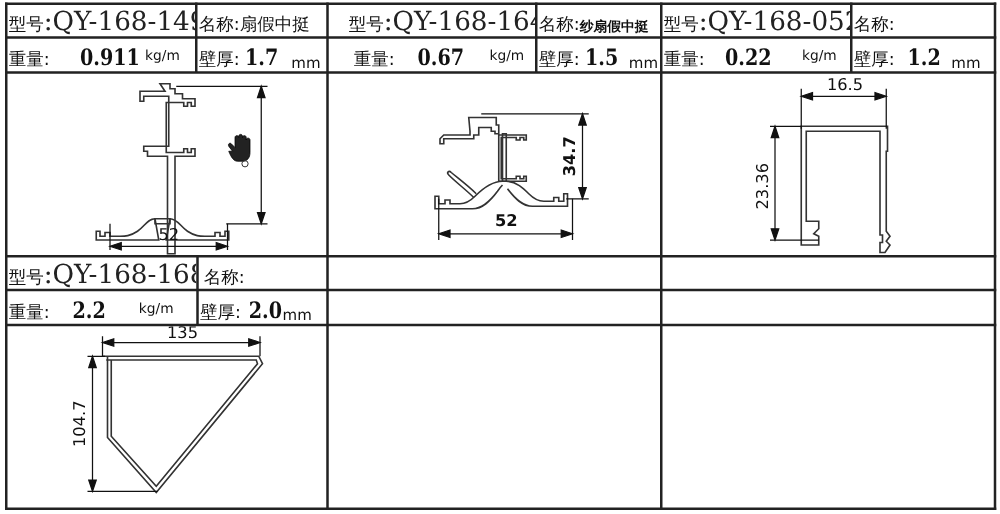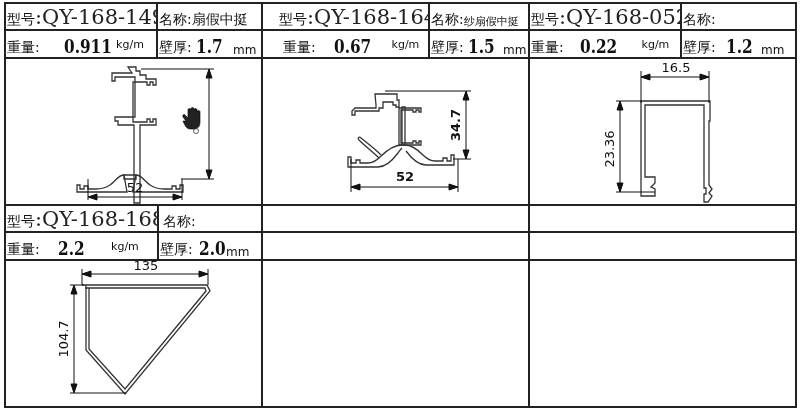--- a/index.html
+++ b/index.html
@@ -8,21 +8,21 @@
   .line { position: absolute; background: #222; }
   .h { height: 2px; }
   .v { width: 2px; }
   .cell { position: absolute; display: flex; align-items: flex-end; white-space: nowrap; overflow: hidden; }
   .lbl { font-size: 14px; color: #111; }
   .model { font-family: "DejaVu Serif", serif; font-size: 21px; letter-spacing: 0px; color: #222; }
   .num { font-family: "DejaVu Serif", serif; font-weight: bold; font-size: 18px; transform: scaleX(0.85); transform-origin: left center; display:inline-block; }
   .unit { font-size: 11px; color: #111; }
   .unitmm { font-size: 12px; color: #111; }
   .name-bold { font-weight: normal; font-size: 14px; }
-  .name-small { font-weight: normal; font-size: 11px; }
+  .name-small { font-weight: bold; font-size: 11px; }
   svg.drawing { position: absolute; }
   svg text { font-family: "DejaVu Sans", sans-serif; }
 </style>
 </head>
 <body>
 
 <div class="line h" style="left:4px; top:2px; width:793px;"></div>
 <div class="line h" style="left:4px; top:29px; width:793px;"></div>
 <div class="line h" style="left:4px; top:57px; width:793px;"></div>
 <div class="line h" style="left:4px; top:204px; width:793px;"></div>

